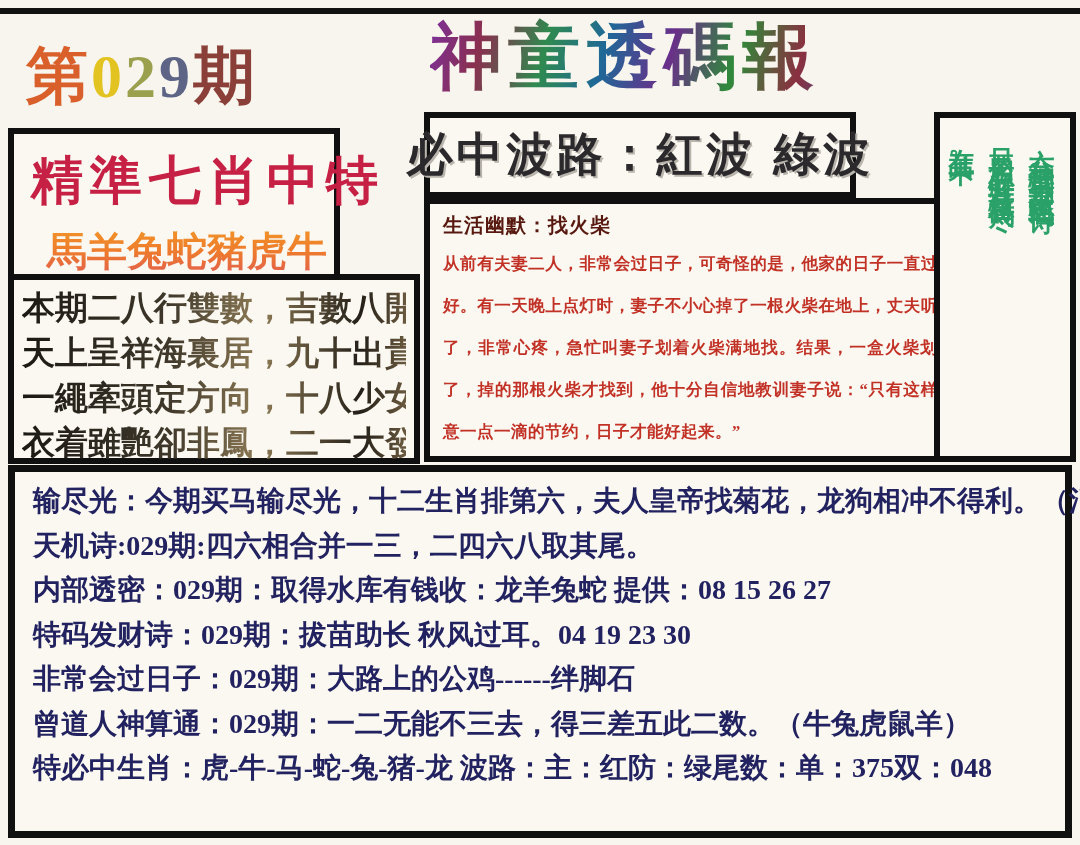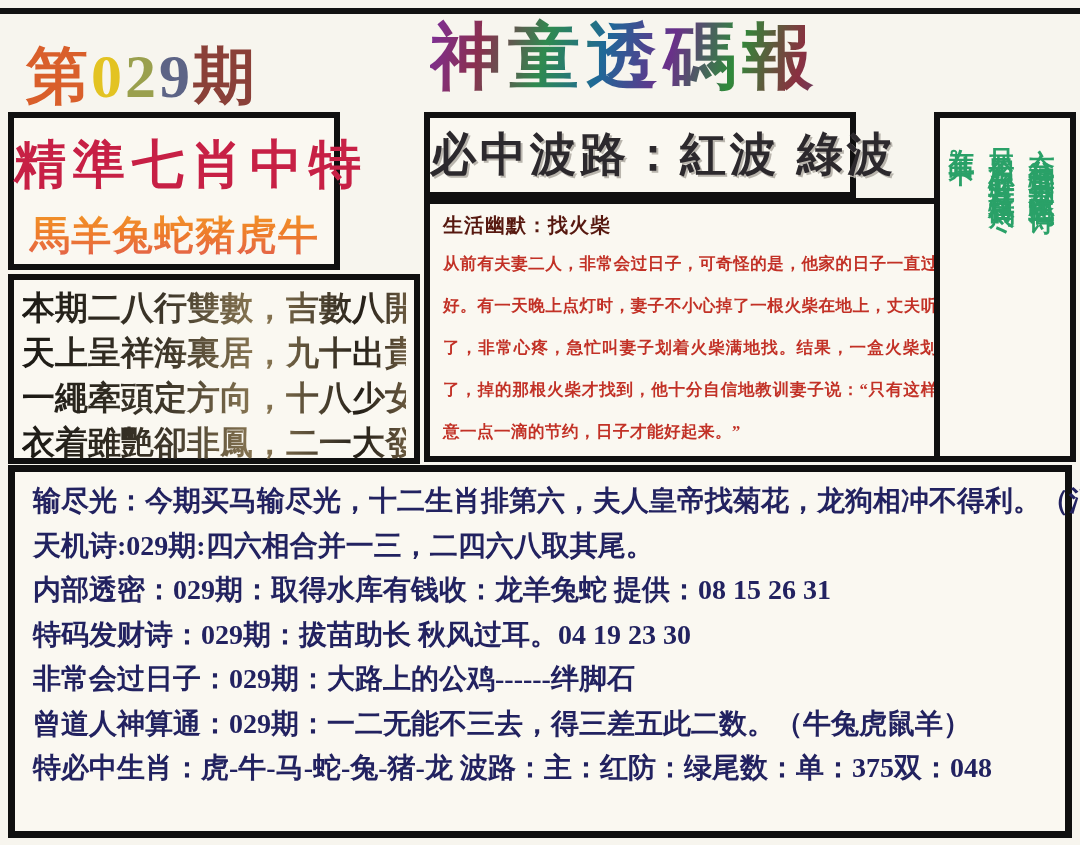--- a/index.html
+++ b/index.html
@@ -14,36 +14,36 @@
 
   .masthead{position:absolute;left:430px;top:2px;width:575px;font-size:72px;font-weight:900;
             letter-spacing:6px;white-space:nowrap;line-height:108px;
             background:linear-gradient(104deg,#7b2fa0 0%,#8a2f4f 10%,#2f8a4f 21%,#1f6898 31%,
               #6a2f8a 42%,#2f8a3a 53%,#8a3040 64%,#2f5898 75%,#2f8a5a 85%,#6a2f8a 93%,#2f7a3a 100%);
             -webkit-background-clip:text;background-clip:text;color:transparent;}
 
   .box{position:absolute;background:#faf8f1;border:6px solid #101010;box-sizing:border-box;}
 
   
-  .box-xiao{left:8px;top:112px;width:332px;height:158px;}
+  .box-xiao{left:8px;top:128px;width:332px;height:158px;padding-left:17px;}
   .xiao-heading{margin-top:12px;text-align:center;font-family:"Liberation Serif",serif;
                 font-weight:bold;font-size:52px;color:#c72045;letter-spacing:7px;white-space:nowrap;}
   .xiao-animals{display:flex;justify-content:space-between;padding:8px 16px 0 16px;
                 font-size:40px;font-weight:900;
                 background:linear-gradient(180deg,#f3a126 0%,#ee7c2c 55%,#e05b52 100%);
                 -webkit-background-clip:text;background-clip:text;color:transparent;}
 
   
   .box-poem{left:8px;top:274px;width:412px;height:190px;padding:5px 8px;}
   .poem-line{font-size:33px;font-weight:900;line-height:45px;white-space:nowrap;letter-spacing:0;
              background:linear-gradient(93deg,#1b1914 0%,#3e372a 38%,#8d7a55 62%,#241f18 88%,#6b5a3f 100%);
              -webkit-background-clip:text;background-clip:text;color:transparent;}
 
   
-  .box-bolu{left:424px;top:112px;width:432px;height:86px;display:flex;align-items:center;}
+  .box-bolu{left:424px;top:112px;width:432px;height:86px;display:flex;align-items:center;justify-content:center;}
   .bolu-text{font-size:46px;font-weight:900;color:#2c292d;letter-spacing:4px;white-space:nowrap;
              text-shadow:2px 2px 0 #b9b5ad;}
 
   
   .box-humor{left:424px;top:198px;width:550px;height:264px;padding:8px 13px;}
   .humor-heading{font-family:"Liberation Serif",serif;font-weight:bold;font-size:20px;color:#56180f;
                  letter-spacing:1px;}
   .humor-story{margin-top:4px;font-family:"Liberation Serif",serif;font-weight:bold;font-size:16.5px;
                color:#c23126;line-height:42px;text-align:justify;letter-spacing:0.5px;}
 
@@ -100,20 +100,20 @@
 
   <div class="box box-side">
       <div class="side-col">六合神童特别奉献透码诗</div>
       <div class="side-col">只要用心解开诗意特码尽</div>
       <div class="side-col">在其中。</div>
     </div>
 
   <div class="box box-tips">
       <div class="tip-line">输尽光：今期买马输尽光，十二生肖排第六，夫人皇帝找菊花，龙狗相冲不得利。（消）</div>
       <div class="tip-line">天机诗:029期:四六相合并一三，二四六八取其尾。</div>
-      <div class="tip-line">内部透密：029期：取得水库有钱收：龙羊兔蛇 提供：08 15 26 31</div>
+      <div class="tip-line">内部透密：029期：取得水库有钱收：龙羊兔蛇 提供：08 15 26 27</div>
       <div class="tip-line">特码发财诗：029期：拔苗助长 秋风过耳。04 19 23 30</div>
       <div class="tip-line">非常会过日子：029期：大路上的公鸡------绊脚石</div>
       <div class="tip-line">曾道人神算通：029期：一二无能不三去，得三差五此二数。（牛兔虎鼠羊）</div>
       <div class="tip-line">特必中生肖：虎-牛-马-蛇-兔-猪-龙 波路：主：红防：绿尾数：单：375双：048</div>
     </div>
 
 </div>
 
 </body></html>

